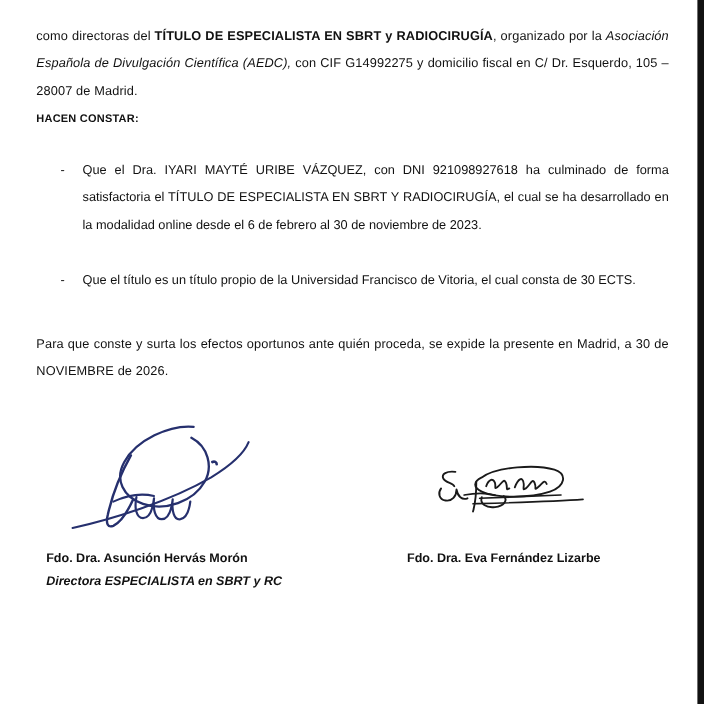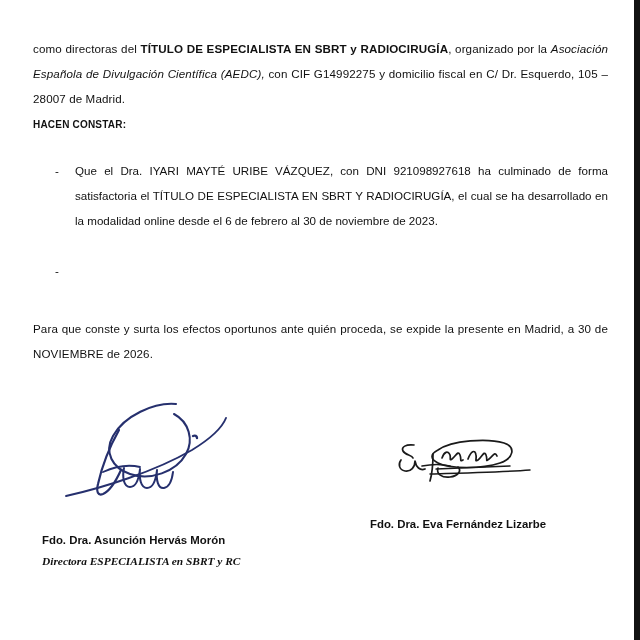--- a/index.html
+++ b/index.html
@@ -13,21 +13,21 @@
     font-family: "Liberation Sans", sans-serif;
     color: #111111;
     overflow: hidden;
     position: relative;
   }
 
   
   #page {
     position: absolute;
     left: 0;
-    top: 16px;
+    top: 0;
     width: 634px;
     height: 576px;
     background: #ffffff;
     overflow: hidden;
   }
 
   
   #right-edge-strip {
     position: absolute;
     right: 0;
@@ -103,43 +103,44 @@
   #signature-right { left: 392px; top: 412px; width: 180px; height: 62px; }
 
   
   .sig-block {
     position: absolute;
     font-size: 11.4px;
     line-height: 21px;
     color: #111111;
     white-space: nowrap;
   }
-  #sig-block-left  { left: 42px;  top: 498px; margin-top: 16px; }
+  #sig-block-left  { left: 42px;  top: 498px; }
   #sig-block-right { left: 370px; top: 498px; text-align: right; }
   .sig-name  { font-weight: bold; }
-  .sig-role  { font-weight: bold; font-style: italic; font-family: Liberation Serif, serif; }
+  .sig-role  { font-weight: bold; font-style: italic; }
 </style>
 </head>
 <body>
 
 <div id="page">
 
   <p class="body-text" id="para-intro">
     <span>como directoras del </span><span class="b">TÍTULO DE ESPECIALISTA EN SBRT y RADIOCIRUGÍA</span><span>, organizado por la </span><span class="i">Asociación Española de Divulgación Científica (AEDC),</span><span> con CIF G14992275 y domicilio fiscal en C/ Dr. Esquerdo, 105 – 28007 de Madrid.</span>
   </p>
 
   <div id="heading-hacen-constar">HACEN CONSTAR:</div>
 
   <div class="clause" id="clause-1">
     <span class="dash">-</span>
     <span>Que el Dra. IYARI MAYTÉ URIBE VÁZQUEZ, con DNI 921098927618 ha culminado de forma satisfactoria el TÍTULO DE ESPECIALISTA EN SBRT Y RADIOCIRUGÍA, el cual se ha desarrollado en la modalidad online desde el 6 de febrero al 30 de noviembre de 2023.</span>
   </div>
 
   <div class="clause" id="clause-2">
     <span class="dash">-</span>
+    <span>Que el título es un título propio de la Universidad Francisco de Vitoria, el cual consta de 30 ECTS.</span>
   </div>
 
   <p class="body-text" id="para-closing">Para que conste y surta los efectos oportunos ante quién proceda, se expide la presente en Madrid, a 30 de NOVIEMBRE de 2026.</p>
 
   <svg class="signature" id="signature-left" viewBox="0 0 200 115">
     <g fill="none" stroke="#26306e" stroke-linecap="round" stroke-linejoin="round">
 
       <path d="M118 16 C 96 14, 66 28, 55 48 C 46 64, 54 80, 72 86
                C 92 93, 118 84, 128 66 C 136 52, 131 34, 116 26" stroke-width="2.1"></path>
 

